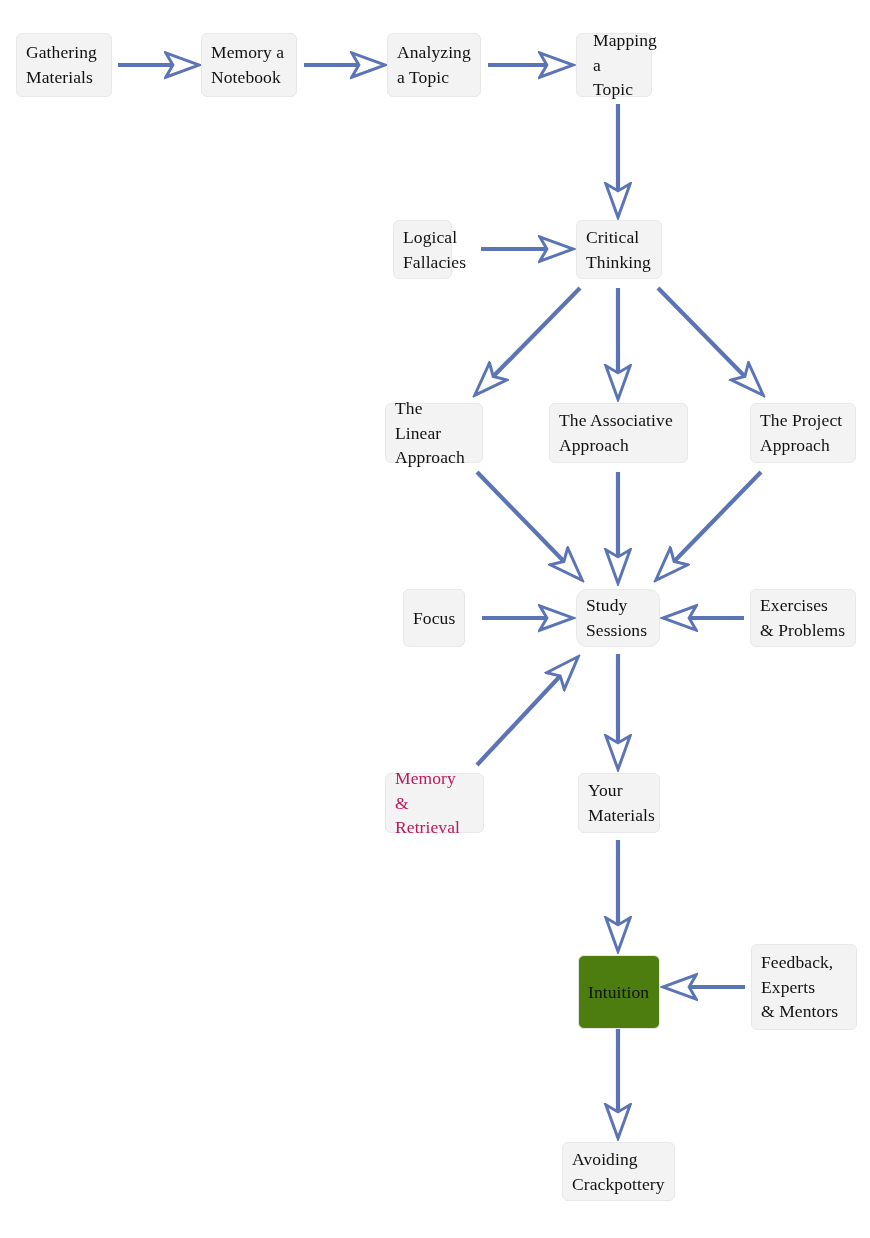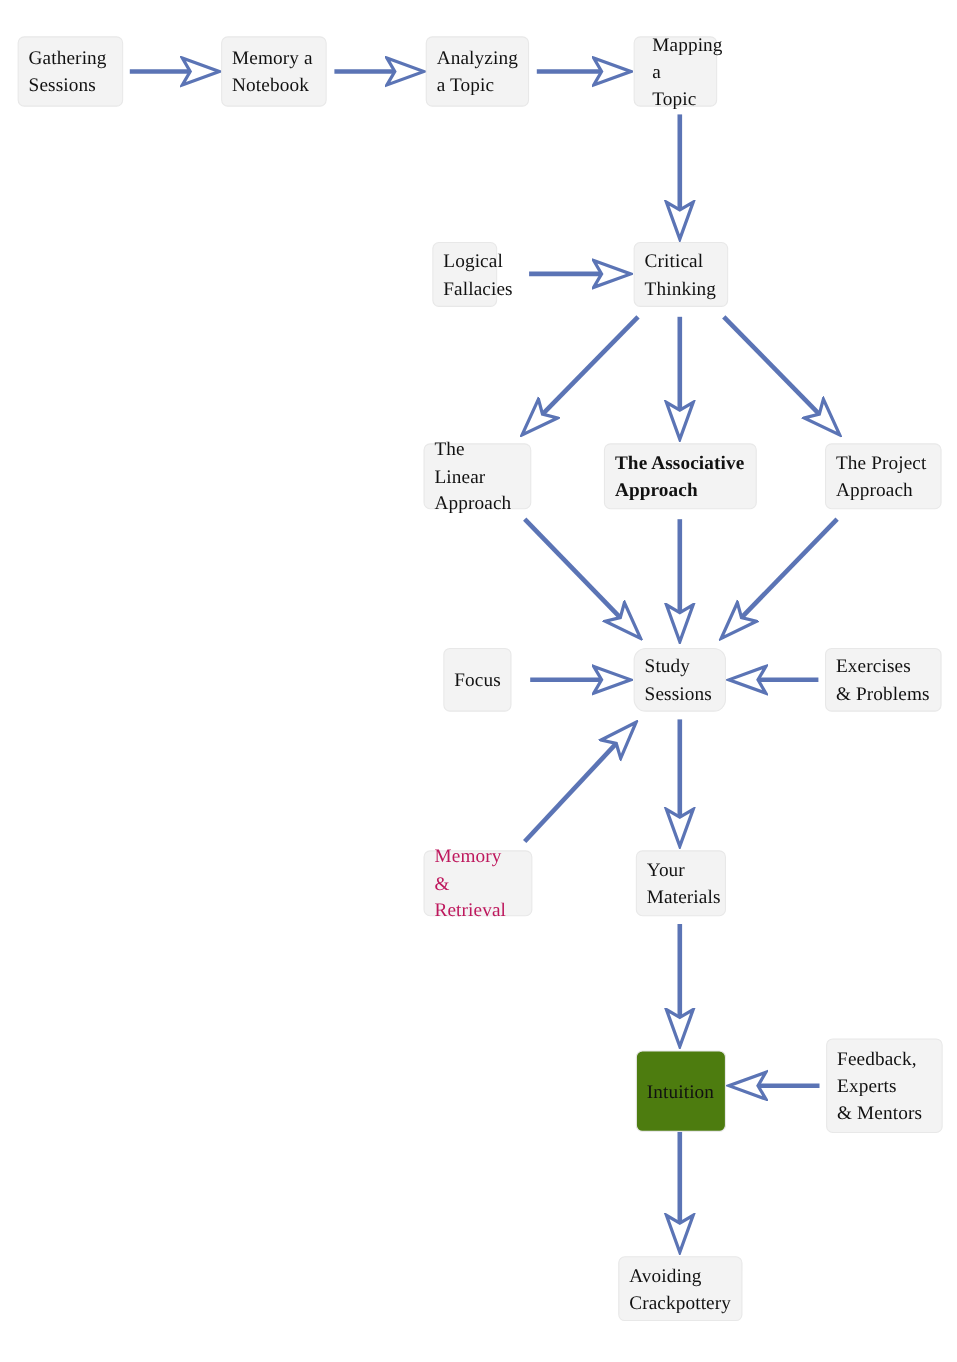--- a/index.html
+++ b/index.html
@@ -75,34 +75,34 @@
         <line x1="477" y1="765" x2="576" y2="659" stroke="#5b74b5" stroke-width="4.2" marker-end="url(#arrowhead)"></line>
         <line x1="618" y1="654" x2="618" y2="766" stroke="#5b74b5" stroke-width="4.2" marker-end="url(#arrowhead)"></line>
         <line x1="618" y1="840" x2="618" y2="948" stroke="#5b74b5" stroke-width="4.2" marker-end="url(#arrowhead)"></line>
         <line x1="745" y1="987" x2="666" y2="987" stroke="#5b74b5" stroke-width="4.2" marker-end="url(#arrowhead)"></line>
         <line x1="618" y1="1026" x2="618" y2="1135" stroke="#5b74b5" stroke-width="4.2" marker-end="url(#arrowhead)"></line>
       </g>
   </svg>
 
   <div id="nodes-group">
       <div class="node" style="left: 16px; top: 33px; width: 96px; height: 64px; background: rgb(243, 243, 243); border-color: rgb(232, 232, 232); color: rgb(17, 17, 17);"><span class="node-label">Gathering
-Sessions</span></div>
+Materials</span></div>
       <div class="node" style="left: 201px; top: 33px; width: 96px; height: 64px; background: rgb(243, 243, 243); border-color: rgb(232, 232, 232); color: rgb(17, 17, 17);"><span class="node-label">Memory a
 Notebook</span></div>
       <div class="node" style="left: 387px; top: 33px; width: 94px; height: 64px; background: rgb(243, 243, 243); border-color: rgb(232, 232, 232); color: rgb(17, 17, 17);"><span class="node-label">Analyzing
 a Topic</span></div>
       <div class="node" style="left: 576px; top: 33px; width: 76px; height: 64px; background: rgb(243, 243, 243); border-color: rgb(232, 232, 232); color: rgb(17, 17, 17); padding-left: 16px;"><span class="node-label">Mapping
 a Topic</span></div>
       <div class="node" style="left: 393px; top: 220px; width: 59px; height: 59px; background: rgb(243, 243, 243); border-color: rgb(232, 232, 232); color: rgb(17, 17, 17);"><span class="node-label">Logical
 Fallacies</span></div>
       <div class="node" style="left: 576px; top: 220px; width: 86px; height: 59px; background: rgb(243, 243, 243); border-color: rgb(232, 232, 232); color: rgb(17, 17, 17);"><span class="node-label">Critical
 Thinking</span></div>
       <div class="node" style="left: 385px; top: 403px; width: 98px; height: 60px; background: rgb(243, 243, 243); border-color: rgb(232, 232, 232); color: rgb(17, 17, 17);"><span class="node-label">The Linear
 Approach</span></div>
-      <div class="node" style="left: 549px; top: 403px; width: 139px; height: 60px; background: rgb(243, 243, 243); border-color: rgb(232, 232, 232); color: rgb(17, 17, 17); font-weight: bold;"><span class="node-label">The Associative
+      <div class="node" style="left: 549px; top: 403px; width: 139px; height: 60px; background: rgb(243, 243, 243); border-color: rgb(232, 232, 232); color: rgb(17, 17, 17);"><span class="node-label">The Associative
 Approach</span></div>
       <div class="node" style="left: 750px; top: 403px; width: 106px; height: 60px; background: rgb(243, 243, 243); border-color: rgb(232, 232, 232); color: rgb(17, 17, 17);"><span class="node-label">The Project
 Approach</span></div>
       <div class="node" style="left: 403px; top: 589px; width: 62px; height: 58px; background: rgb(243, 243, 243); border-color: rgb(232, 232, 232); color: rgb(17, 17, 17);"><span class="node-label">Focus</span></div>
       <div class="node" style="left: 576px; top: 589px; width: 84px; height: 58px; background: rgb(243, 243, 243); border-color: rgb(232, 232, 232); color: rgb(17, 17, 17); border-radius: 11px;"><span class="node-label">Study
 Sessions</span></div>
       <div class="node" style="left: 750px; top: 589px; width: 106px; height: 58px; background: rgb(243, 243, 243); border-color: rgb(232, 232, 232); color: rgb(17, 17, 17);"><span class="node-label">Exercises
 &amp; Problems</span></div>
       <div class="node" style="left: 385px; top: 773px; width: 99px; height: 60px; background: rgb(243, 243, 243); border-color: rgb(232, 232, 232); color: #be185d;"><span class="node-label">Memory &amp;
 Retrieval</span></div>

